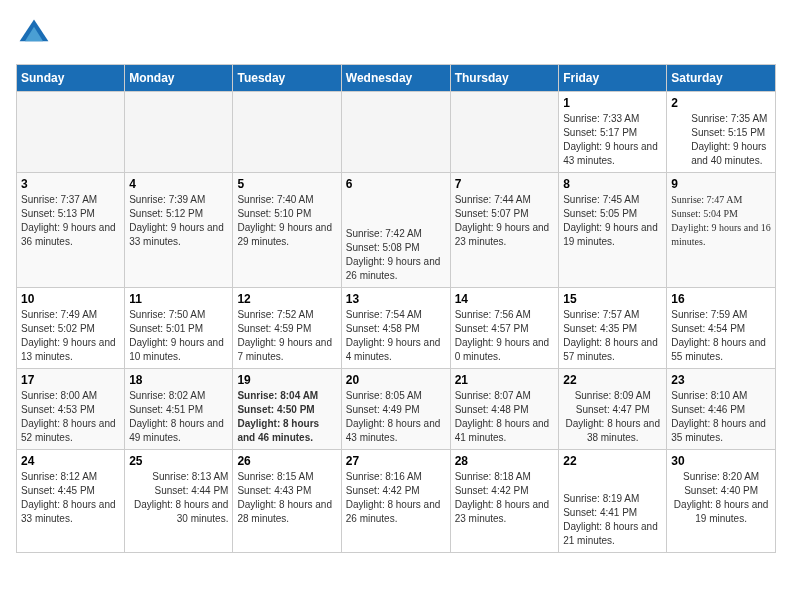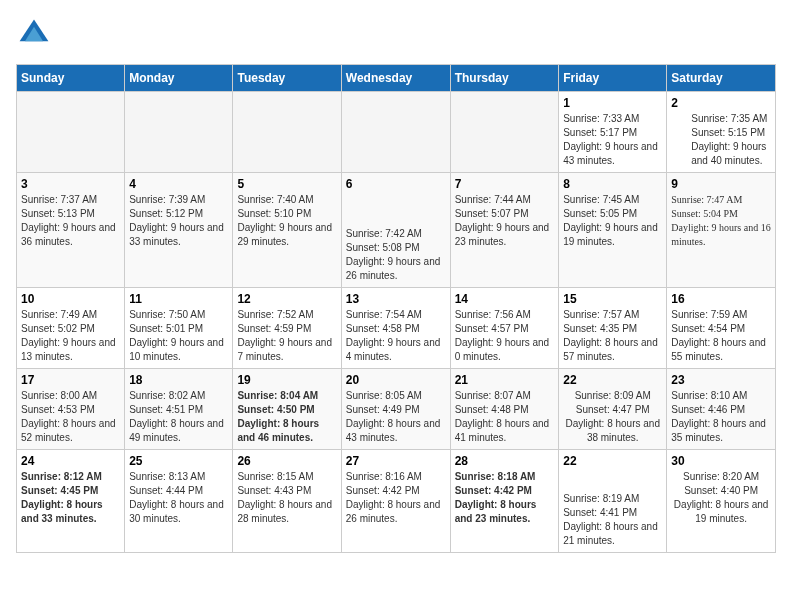--- a/index.html
+++ b/index.html
@@ -265,45 +265,45 @@
         <td>
           <span class="day-num">23</span>
           <div class="day-info" style="white-space: pre-line;">Sunrise: 8:10 AM
 Sunset: 4:46 PM
 Daylight: 8 hours and 35 minutes.</div>
         </td>
       </tr>
       <tr>
         <td>
           <span class="day-num">24</span>
-          <div class="day-info" style="white-space: pre-line; font-weight: bold;">Sunrise: 8:12 AM
+          <div class="day-info" style="white-space: pre-line;">Sunrise: 8:12 AM
 Sunset: 4:45 PM
 Daylight: 8 hours and 33 minutes.</div>
         </td>
         <td>
           <span class="day-num">25</span>
-          <div class="day-info" style="white-space: pre-line;">Sunrise: 8:13 AM
+          <div class="day-info" style="white-space: pre-line; text-align: right;">Sunrise: 8:13 AM
 Sunset: 4:44 PM
 Daylight: 8 hours and 30 minutes.</div>
         </td>
         <td>
           <span class="day-num">26</span>
           <div class="day-info" style="white-space: pre-line;">Sunrise: 8:15 AM
 Sunset: 4:43 PM
 Daylight: 8 hours and 28 minutes.</div>
         </td>
         <td>
           <span class="day-num">27</span>
           <div class="day-info" style="white-space: pre-line;">Sunrise: 8:16 AM
 Sunset: 4:42 PM
 Daylight: 8 hours and 26 minutes.</div>
         </td>
         <td>
           <span class="day-num">28</span>
-          <div class="day-info" style="white-space: pre-line; font-weight: bold;">Sunrise: 8:18 AM
+          <div class="day-info" style="white-space: pre-line;">Sunrise: 8:18 AM
 Sunset: 4:42 PM
 Daylight: 8 hours and 23 minutes.</div>
         </td>
         <td>
           <span class="day-num">22</span>
           <div class="day-info" style="white-space: pre-line; margin-top: 24px;">Sunrise: 8:19 AM
 Sunset: 4:41 PM
 Daylight: 8 hours and 21 minutes.</div>
         </td>
         <td>

